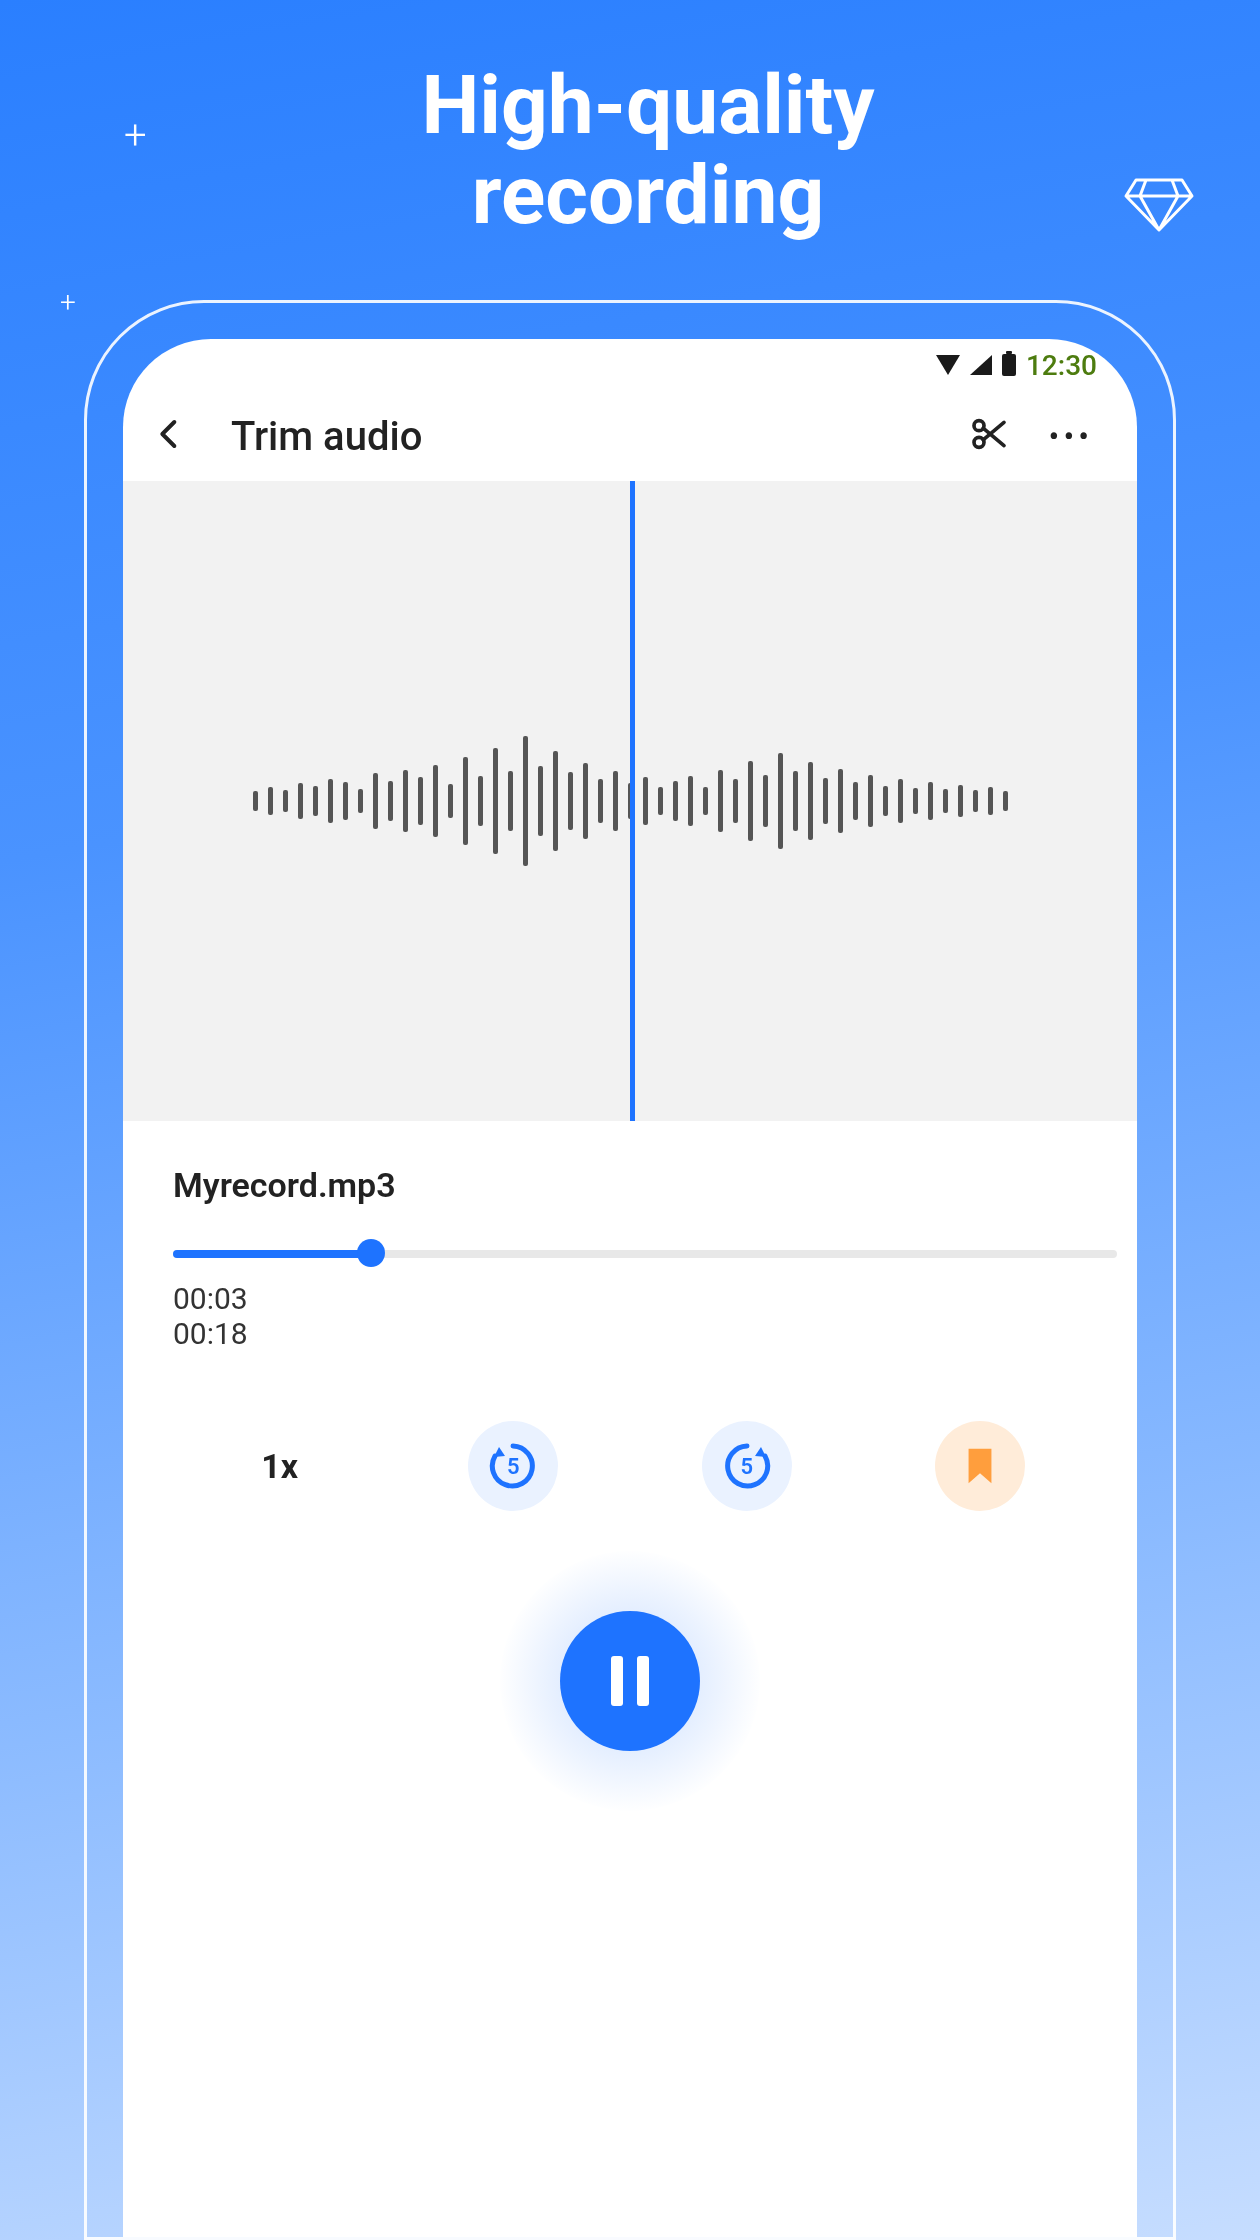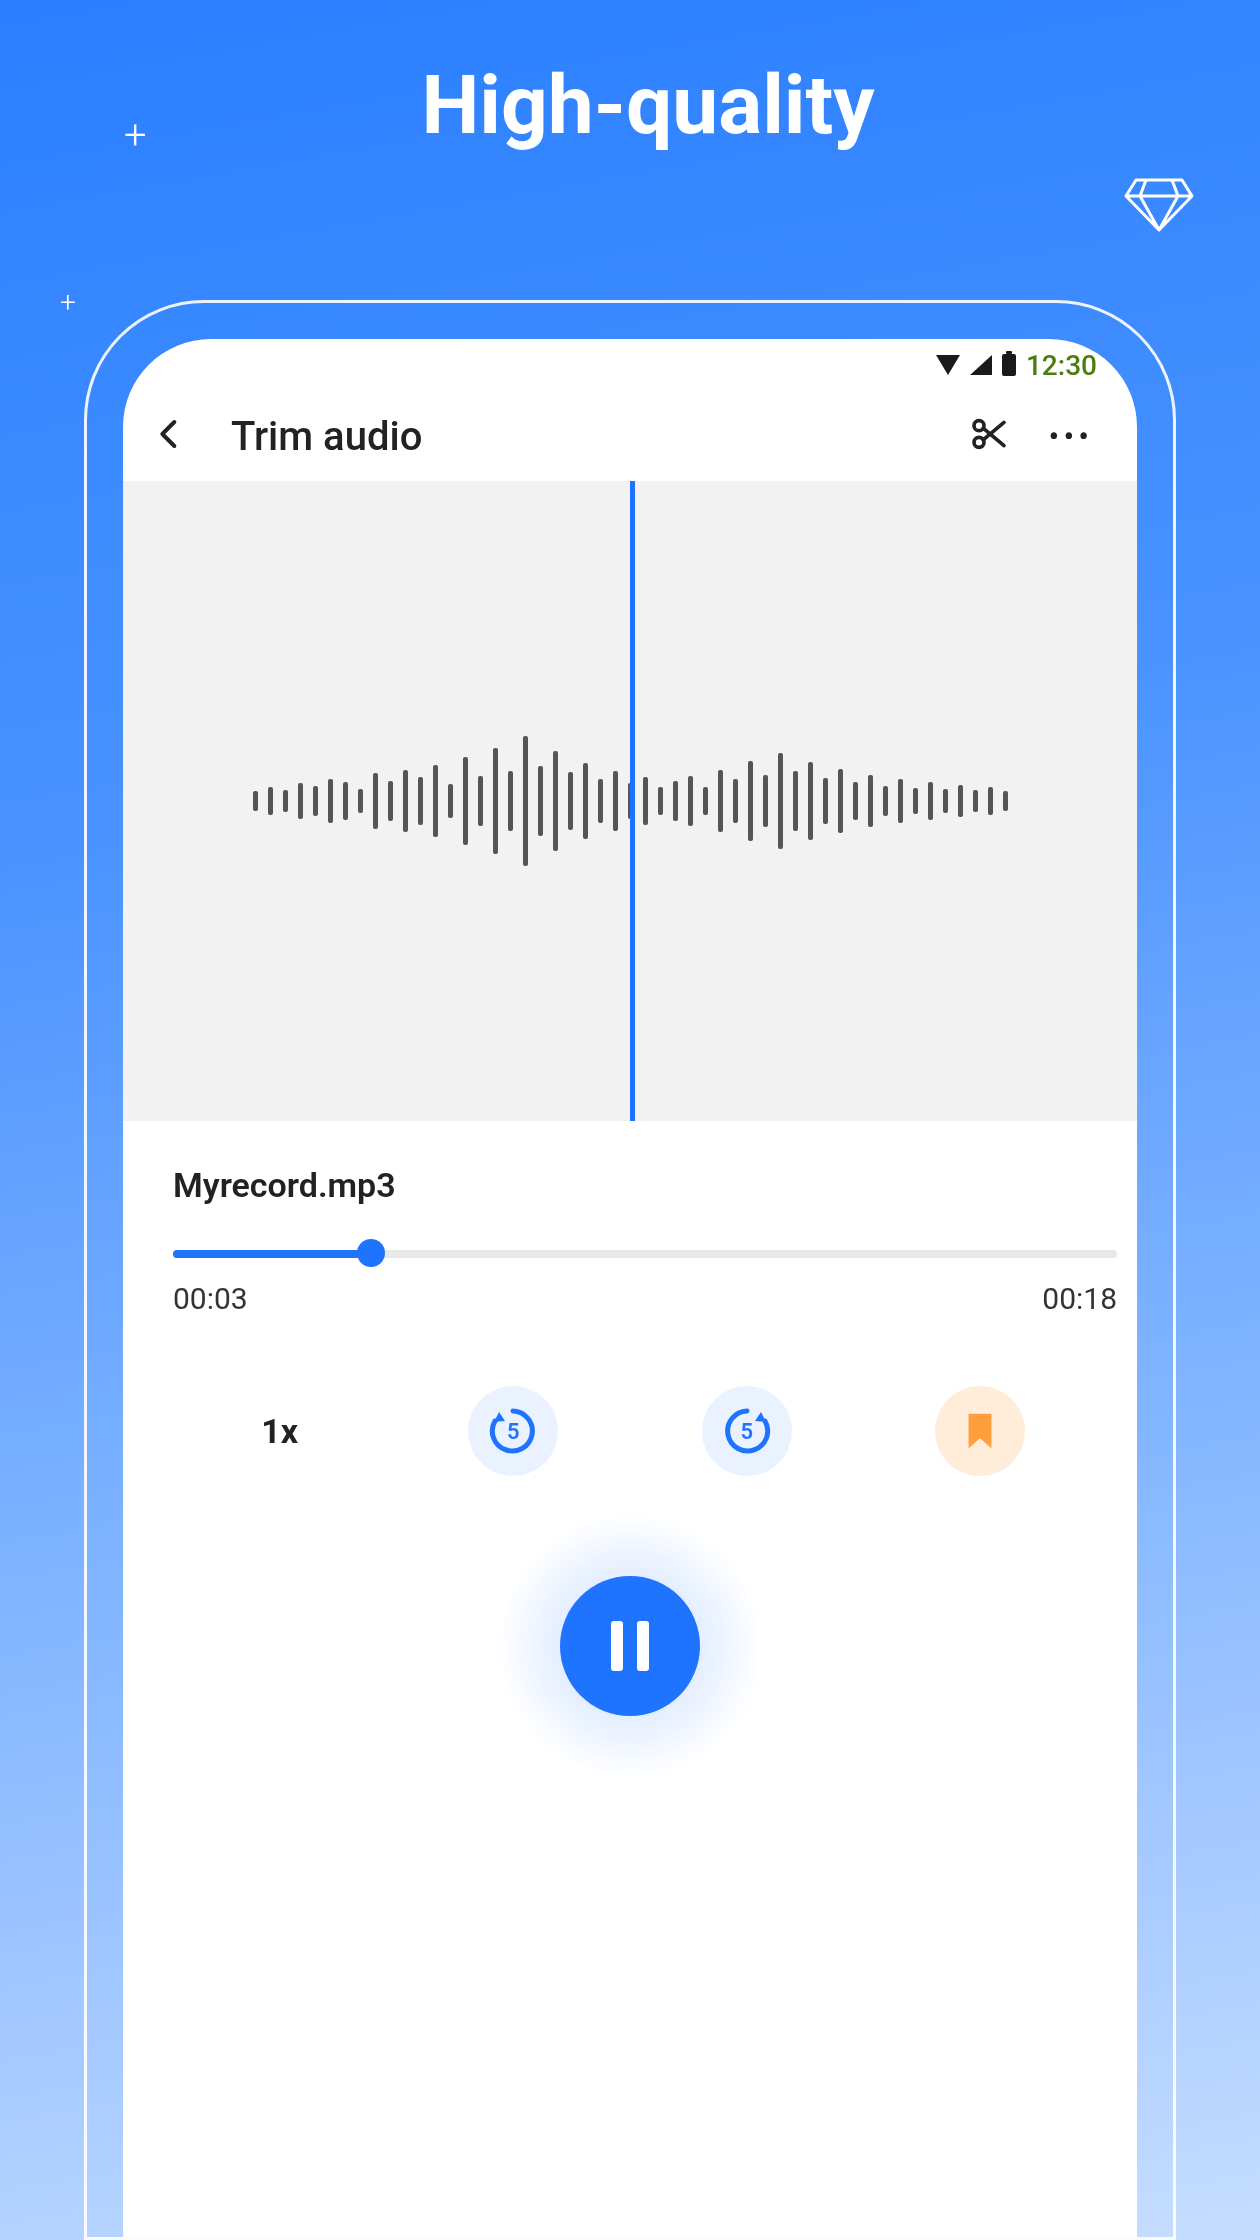--- a/index.html
+++ b/index.html
@@ -84,21 +84,21 @@
     position:absolute; top:0; bottom:0; left:50%; width:5px; background:#1e73ff;
   }
   .wave { display:flex; align-items:center; gap:10px; }
   .wave span { display:block; width:5px; background:#555; border-radius:2px; }
   .info { padding: 44px 20px 0 50px; }
   .filename { font-size: 34px; font-weight:600; color:#222; margin-bottom: 36px;}
   .slider { position:relative; height:22px; margin-bottom:18px;}
   .track { position:absolute; top:9px; left:0; right:0; height:8px; background:#e8e8e8; border-radius:4px;}
   .fill { position:absolute; top:9px; left:0; height:8px; background:#1e73ff; border-radius:4px;}
   .thumb { position:absolute; top:-2px; width:28px; height:28px; background:#1e73ff; border-radius:50%;}
-  .times { display:flex; justify-content:space-between; font-size:30px; color:#333;}
+  .times { display:flex; justify-content:space-between; font-size:30px; color:#333;flex-direction:column;}
   .controls-row {
     display:flex; align-items:center; justify-content:space-around;
     padding: 70px 40px 0 40px;
   }
   .speed { font-size:34px; font-weight:700; color:#222; width:90px; text-align:center;}
   .seekbtn {
     width:90px; height:90px; border-radius:50%; background:#eaf2ff;
     display:flex; align-items:center; justify-content:center; position:relative;
   }
   .seekbtn svg { width:56px; height:56px; }
@@ -120,20 +120,21 @@
     position:relative; z-index:2;
   }
   .playbtn span { width:12px; height:50px; background:#fff; border-radius:3px;}
 </style>
 </head>
 <body>
 
 <div class="bg">
   <div class="hero-title">
     <span>High-quality</span><br>
+    <span>recording</span>
   </div>
   <svg class="diamond-icon" viewBox="0 0 70 58">
     <path d="M12 4 L58 4 L68 20 L35 54 L2 20 Z M2 20 L68 20 M22 4 L16 20 L35 54 M48 4 L54 20 L35 54" fill="none" stroke="#fff" stroke-width="3" stroke-linejoin="round"></path>
   </svg>
   <div class="plus-sm plus1">+</div>
   <div class="plus-sm plus2">+</div>
 
   <div class="phone">
     <div class="screen">
 

